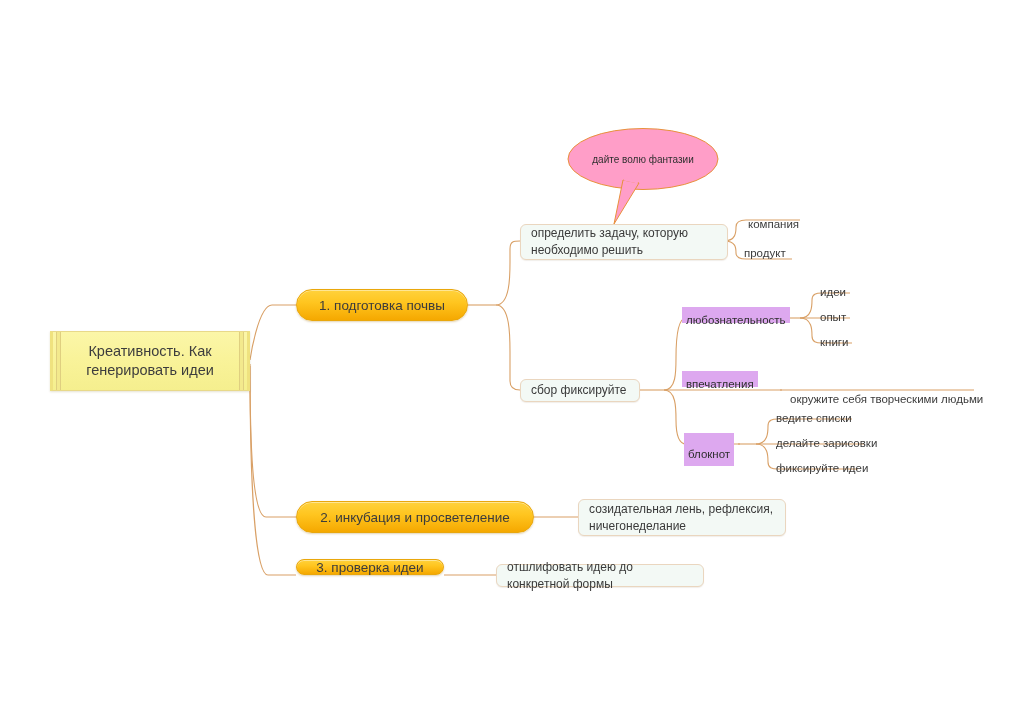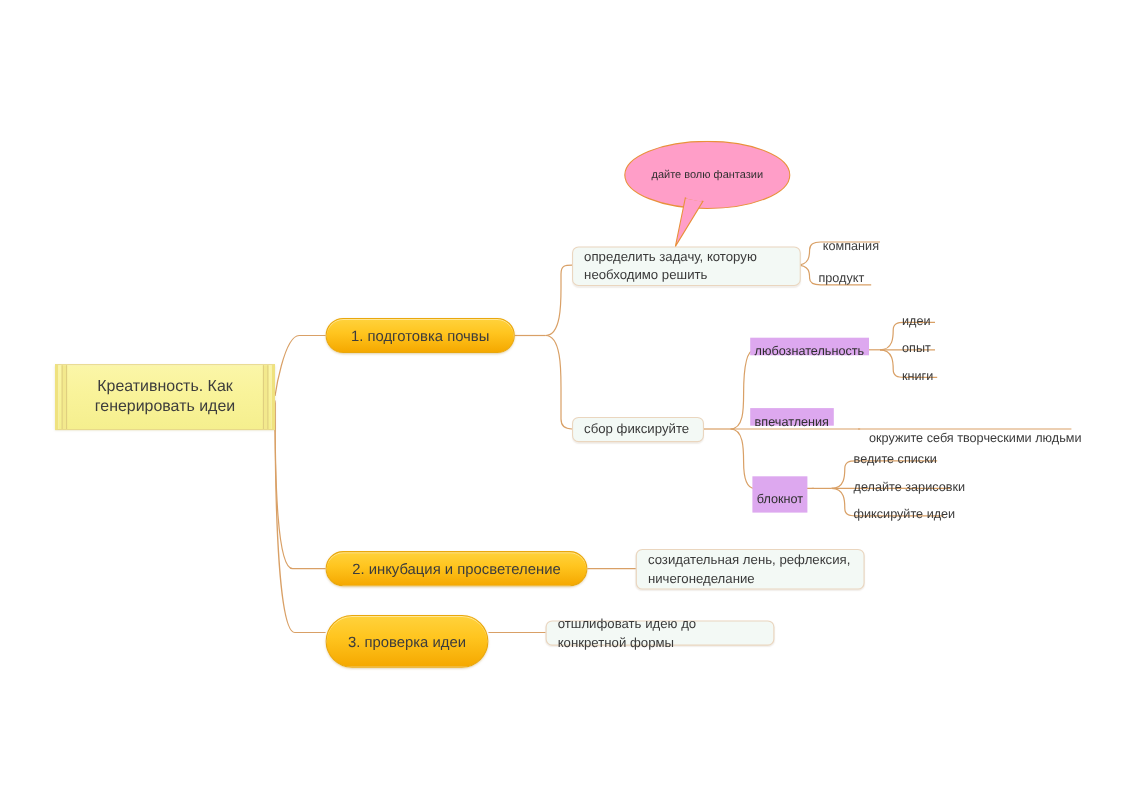--- a/index.html
+++ b/index.html
@@ -193,21 +193,21 @@
   </div>
 
   <div class="pill" style="left:296px; top:289px; width:172px; height:32px;">
     <span>1. подготовка почвы</span>
   </div>
 
   <div class="pill" style="left:296px; top:501px; width:238px; height:32px;">
     <span>2. инкубация и просветеление</span>
   </div>
 
-  <div class="pill" style="left:296px; top:559px; width:148px; height:48px;">
+  <div class="pill" style="left:296px; top:559px; width:148px; height:16px;">
     <span>3. проверка идеи</span>
   </div>
 
   <div class="card" style="left:520px; top:224px; width:208px; height:36px;">
     <div>
       <div>определить задачу, которую</div>
       <div>необходимо решить</div>
     </div>
   </div>
 

